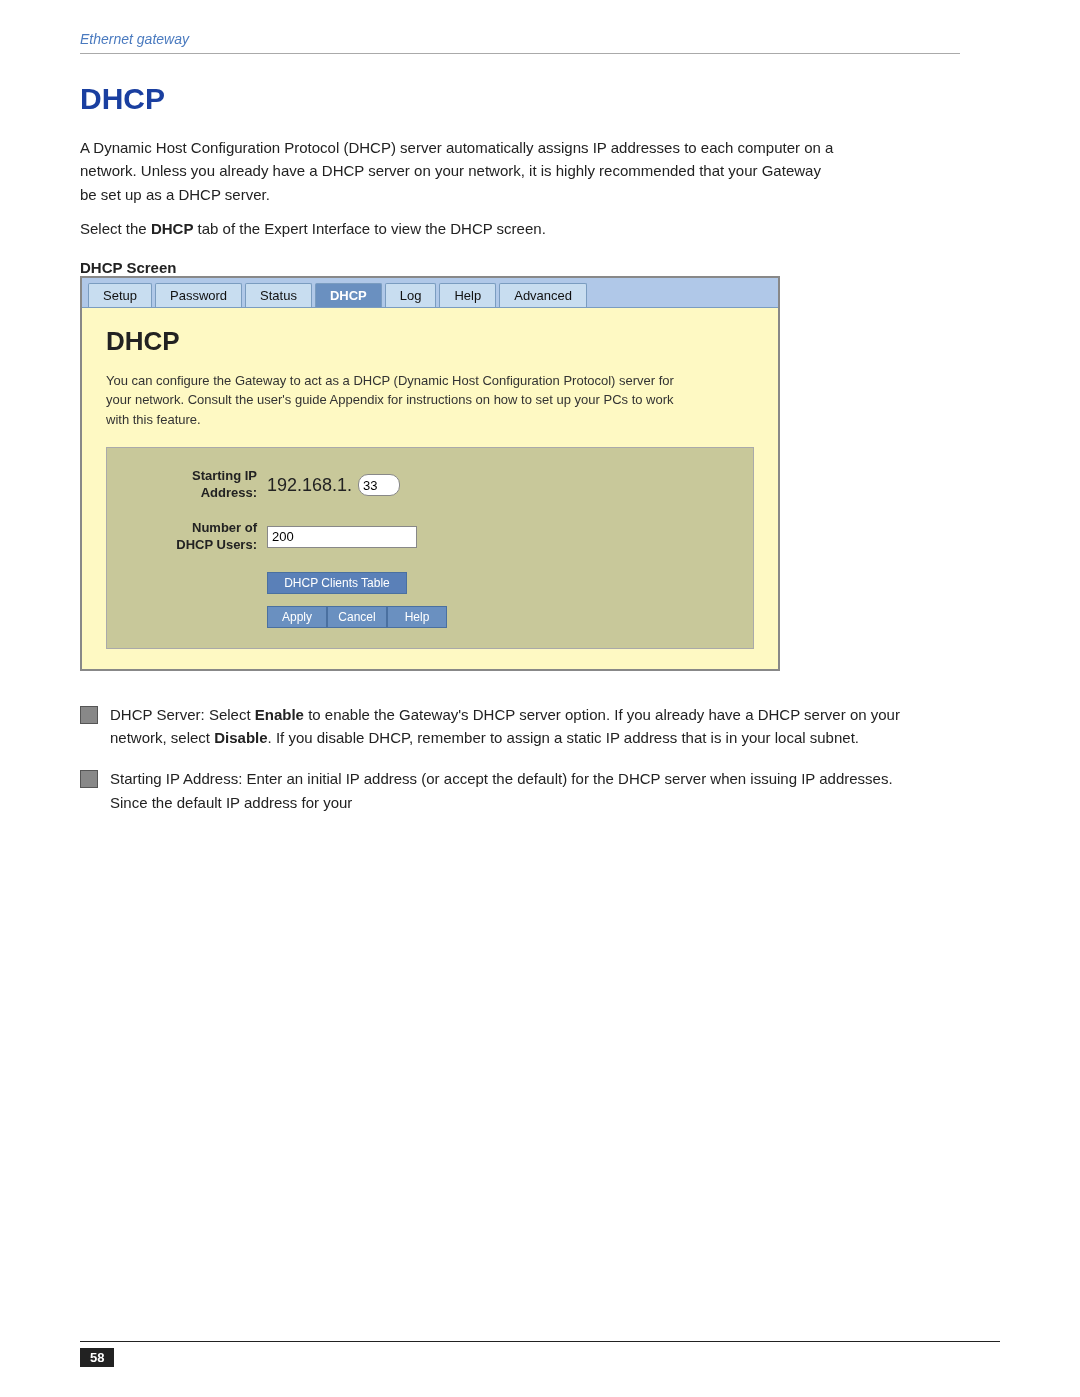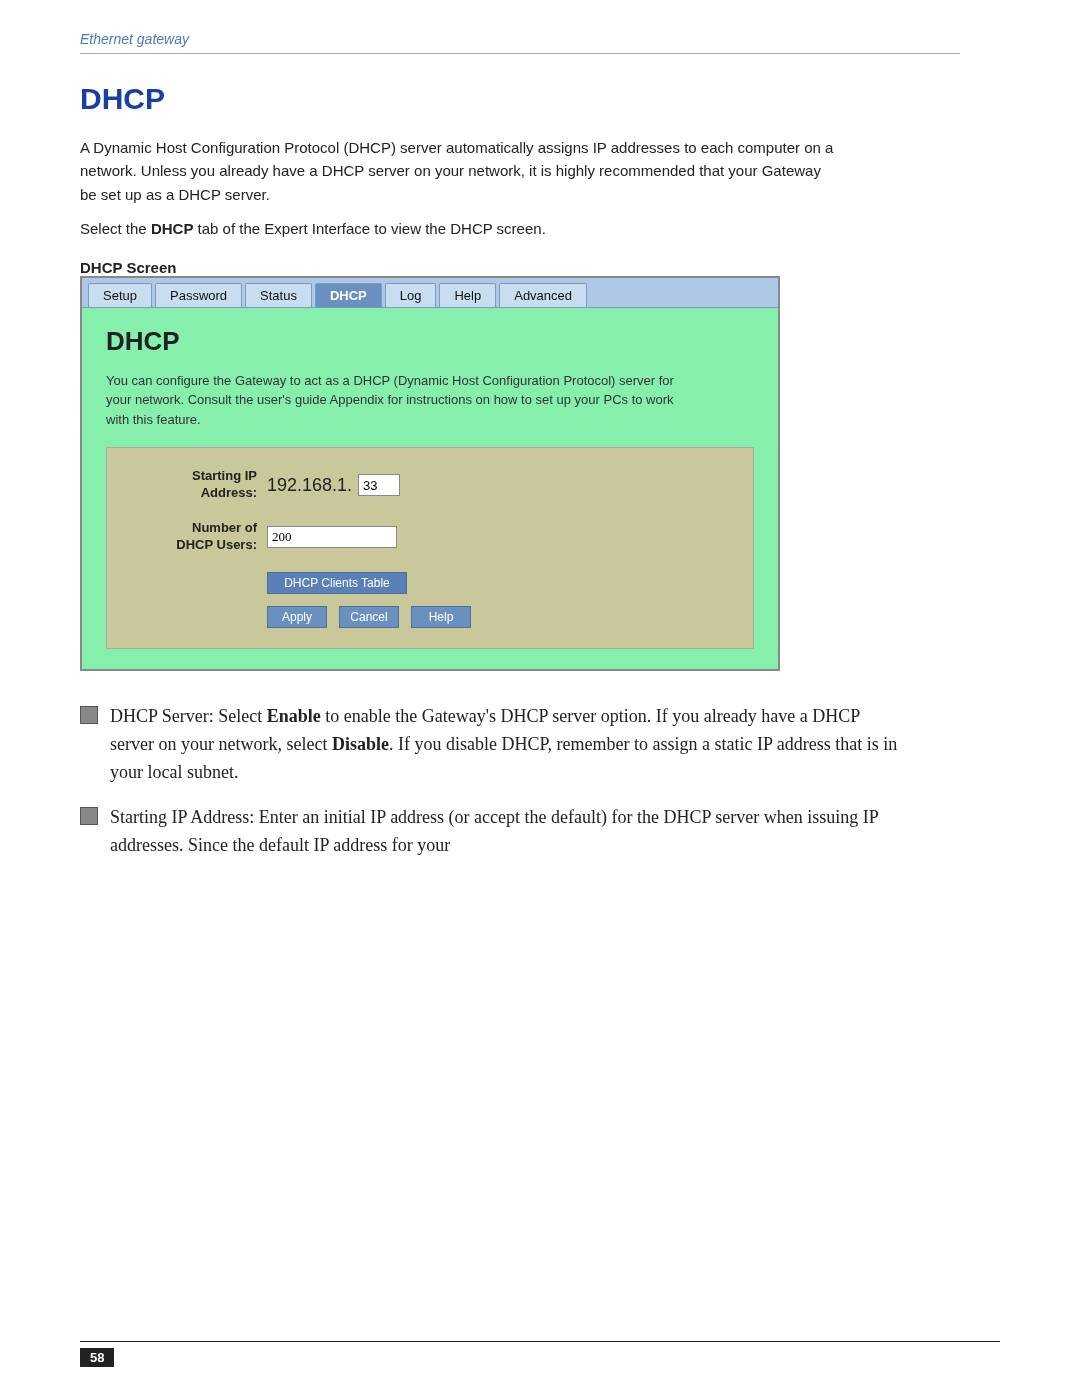--- a/index.html
+++ b/index.html
@@ -58,21 +58,21 @@
     
     .screen-label {
       font-size: 15px;
       font-weight: bold;
     }
 
     
     .browser-box {
       border: 2px solid #888;
       width: 700px;
-      background: #86efac;
+      background: #fef9c3;
       margin-bottom: 32px;
     }
 
     
     .tab-bar {
       background: #b0c8e8;
       display: flex;
       align-items: stretch;
       padding: 5px 6px 0 6px;
       gap: 3px;
@@ -163,25 +163,25 @@
     .text-input {
       border: 1px solid #888;
       background: #fff;
       font-size: 13px;
       padding: 2px 4px;
       height: 22px;
     }
 
     .input-small {
       width: 42px;
+      border-radius: 10px;
     }
 
     .input-medium {
-      width: 130px;
-      font-family: Liberation Serif, serif;
+      width: 150px;
     }
 
     
     .ip-prefix {
       font-size: 18px;
       font-weight: normal;
     }
 
     
     .btn {
@@ -207,38 +207,37 @@
 
     .buttons-row {
       display: flex;
       flex-direction: column;
       align-items: flex-start;
       margin-left: 140px;
     }
 
     .action-buttons {
       display: flex;
-      gap: 12px;
+      gap: 0;
     }
 
     
     .bullet-list {
       list-style: none;
       padding: 0;
       margin: 0;
     }
 
     .bullet-item {
       display: flex;
       align-items: flex-start;
       margin-bottom: 18px;
-      font-size: 18px;
+      font-size: 15px;
       line-height: 1.55;
       max-width: 820px;
-      font-family: Liberation Serif, serif;
     }
 
     .bullet-icon {
       width: 18px;
       height: 18px;
       background: #888;
       border: 1px solid #555;
       flex-shrink: 0;
       margin-right: 12px;
       margin-top: 3px;

